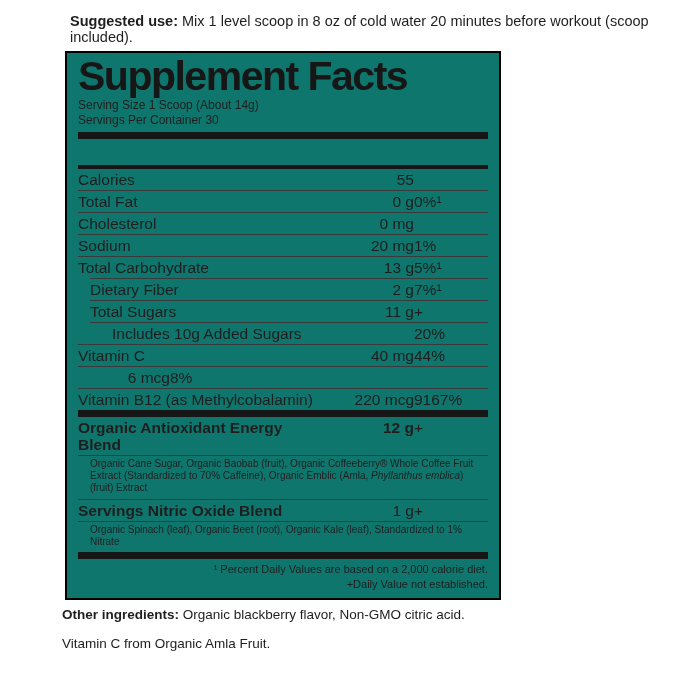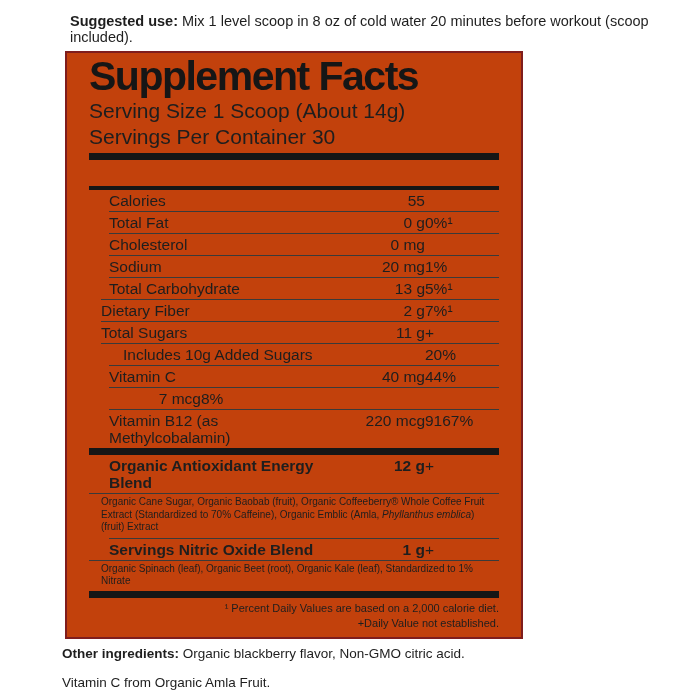--- a/index.html
+++ b/index.html
@@ -4,30 +4,30 @@
 <style>
   html,body{margin:0;padding:0;background:#ffffff;}
   body{width:700px;height:700px;font-family:"Liberation Sans","DejaVu Sans",sans-serif;color:#1e1e1e;-webkit-font-smoothing:antialiased;}
   .page{position:relative;width:700px;height:700px;background:#fff;overflow:hidden;}
 
   
   .suggested{margin:13px 0 6px 70px;font-size:14.5px;color:#1e1e1e;}
   .suggested b{font-weight:bold;}
 
   
-  .panel{margin-left:65px;width:410px;border:2px solid #7f1d1d;padding:0 22px;background:#c2410c;}
+  .panel{margin-left:65px;width:410px;border:2px solid #000000;padding:0 11px;background:#0f766e;}
   .panel h1{margin:1px 0 0 0;font-size:41px;font-weight:800;letter-spacing:-1.5px;line-height:1.08;color:#161616;white-space:nowrap;}
-  .serving{font-size:21px;line-height:1.22;color:#1e1e1e;}
+  .serving{font-size:12px;line-height:1.22;color:#1e1e1e;}
 
   .bar{background:#161616;}
   .bar.thick{height:7px;margin-top:4px;}
   .bar.med{height:4px;}
   .headspace{height:26px;}
 
-  .row{display:flex;align-items:baseline;font-size:15.5px;line-height:17px;padding:2px 0;border-top:1px solid #3a3a3a;margin-left:20px;}
+  .row{display:flex;align-items:baseline;font-size:15.5px;line-height:17px;padding:2px 0;border-top:1px solid #3a3a3a;}
   .row.first{border-top:none;}
   .row.sub{margin-left:12px;}
   .row.sub2 .name{padding-left:22px;}
   .row .name{flex:1;}
   .row .amt{width:92px;text-align:right;}
   .row .dv{width:74px;text-align:left;}
   .row.blend-head{font-weight:bold;border-top:none;}
   .row.blend-head.bordered{border-top:1px solid #3a3a3a;}
   .blend-desc{border-top:1px solid #3a3a3a;font-size:10px;line-height:1.24;padding:2px 0 4px 12px;}
   .blend-desc .it{font-style:italic;}
@@ -94,41 +94,41 @@
       <span class="name">Includes 10g Added Sugars</span>
       <span class="amt"></span>
       <span class="dv">20%</span>
     </div>
     <div class="row">
       <span class="name">Vitamin C</span>
       <span class="amt">40 mg</span>
       <span class="dv">44%</span>
     </div>
     <div class="row">
-      <span class="amt">7 mcg</span>
+      <span class="amt">6 mcg</span>
       <span class="dv">8%</span>
     </div>
     <div class="row">
       <span class="name">Vitamin B12 (as Methylcobalamin)</span>
       <span class="amt">220 mcg</span>
       <span class="dv">9167%</span>
     </div>
 
     <div class="bar thick" style="margin-top:0;"></div>
 
     <div class="row blend-head">
       <span class="name">Organic Antioxidant Energy Blend</span>
       <span class="amt" style="font-weight:bold;">12 g</span>
       <span class="dv" style="font-weight:normal;">+</span>
     </div>
     <div class="blend-desc"><span>Organic Cane Sugar, Organic Baobab (fruit), Organic Coffeeberry® Whole Coffee Fruit Extract (Standardized to 70% Caffeine), Organic Emblic (Amla, </span><span class="it">Phyllanthus emblica</span><span>) (fruit) Extract</span></div>
 
     <div class="row blend-head bordered">
       <span class="name">Servings Nitric Oxide Blend</span>
-      <span class="amt" style="font-weight:bold;text-align:right;">1 g</span>
+      <span class="amt" style="font-weight:normal;text-align:right;">1 g</span>
       <span class="dv" style="font-weight:normal;">+</span>
     </div>
     <div class="blend-desc"><span>Organic Spinach (leaf), Organic Beet (root), Organic Kale (leaf), Standardized to 1% Nitrate</span></div>
 
     <div class="bar thick" style="margin-top:0;"></div>
 
     <div class="footnotes">
       <div>¹ Percent Daily Values are based on a 2,000 calorie diet.</div>
       <div>+Daily Value not established.</div>
     </div>

